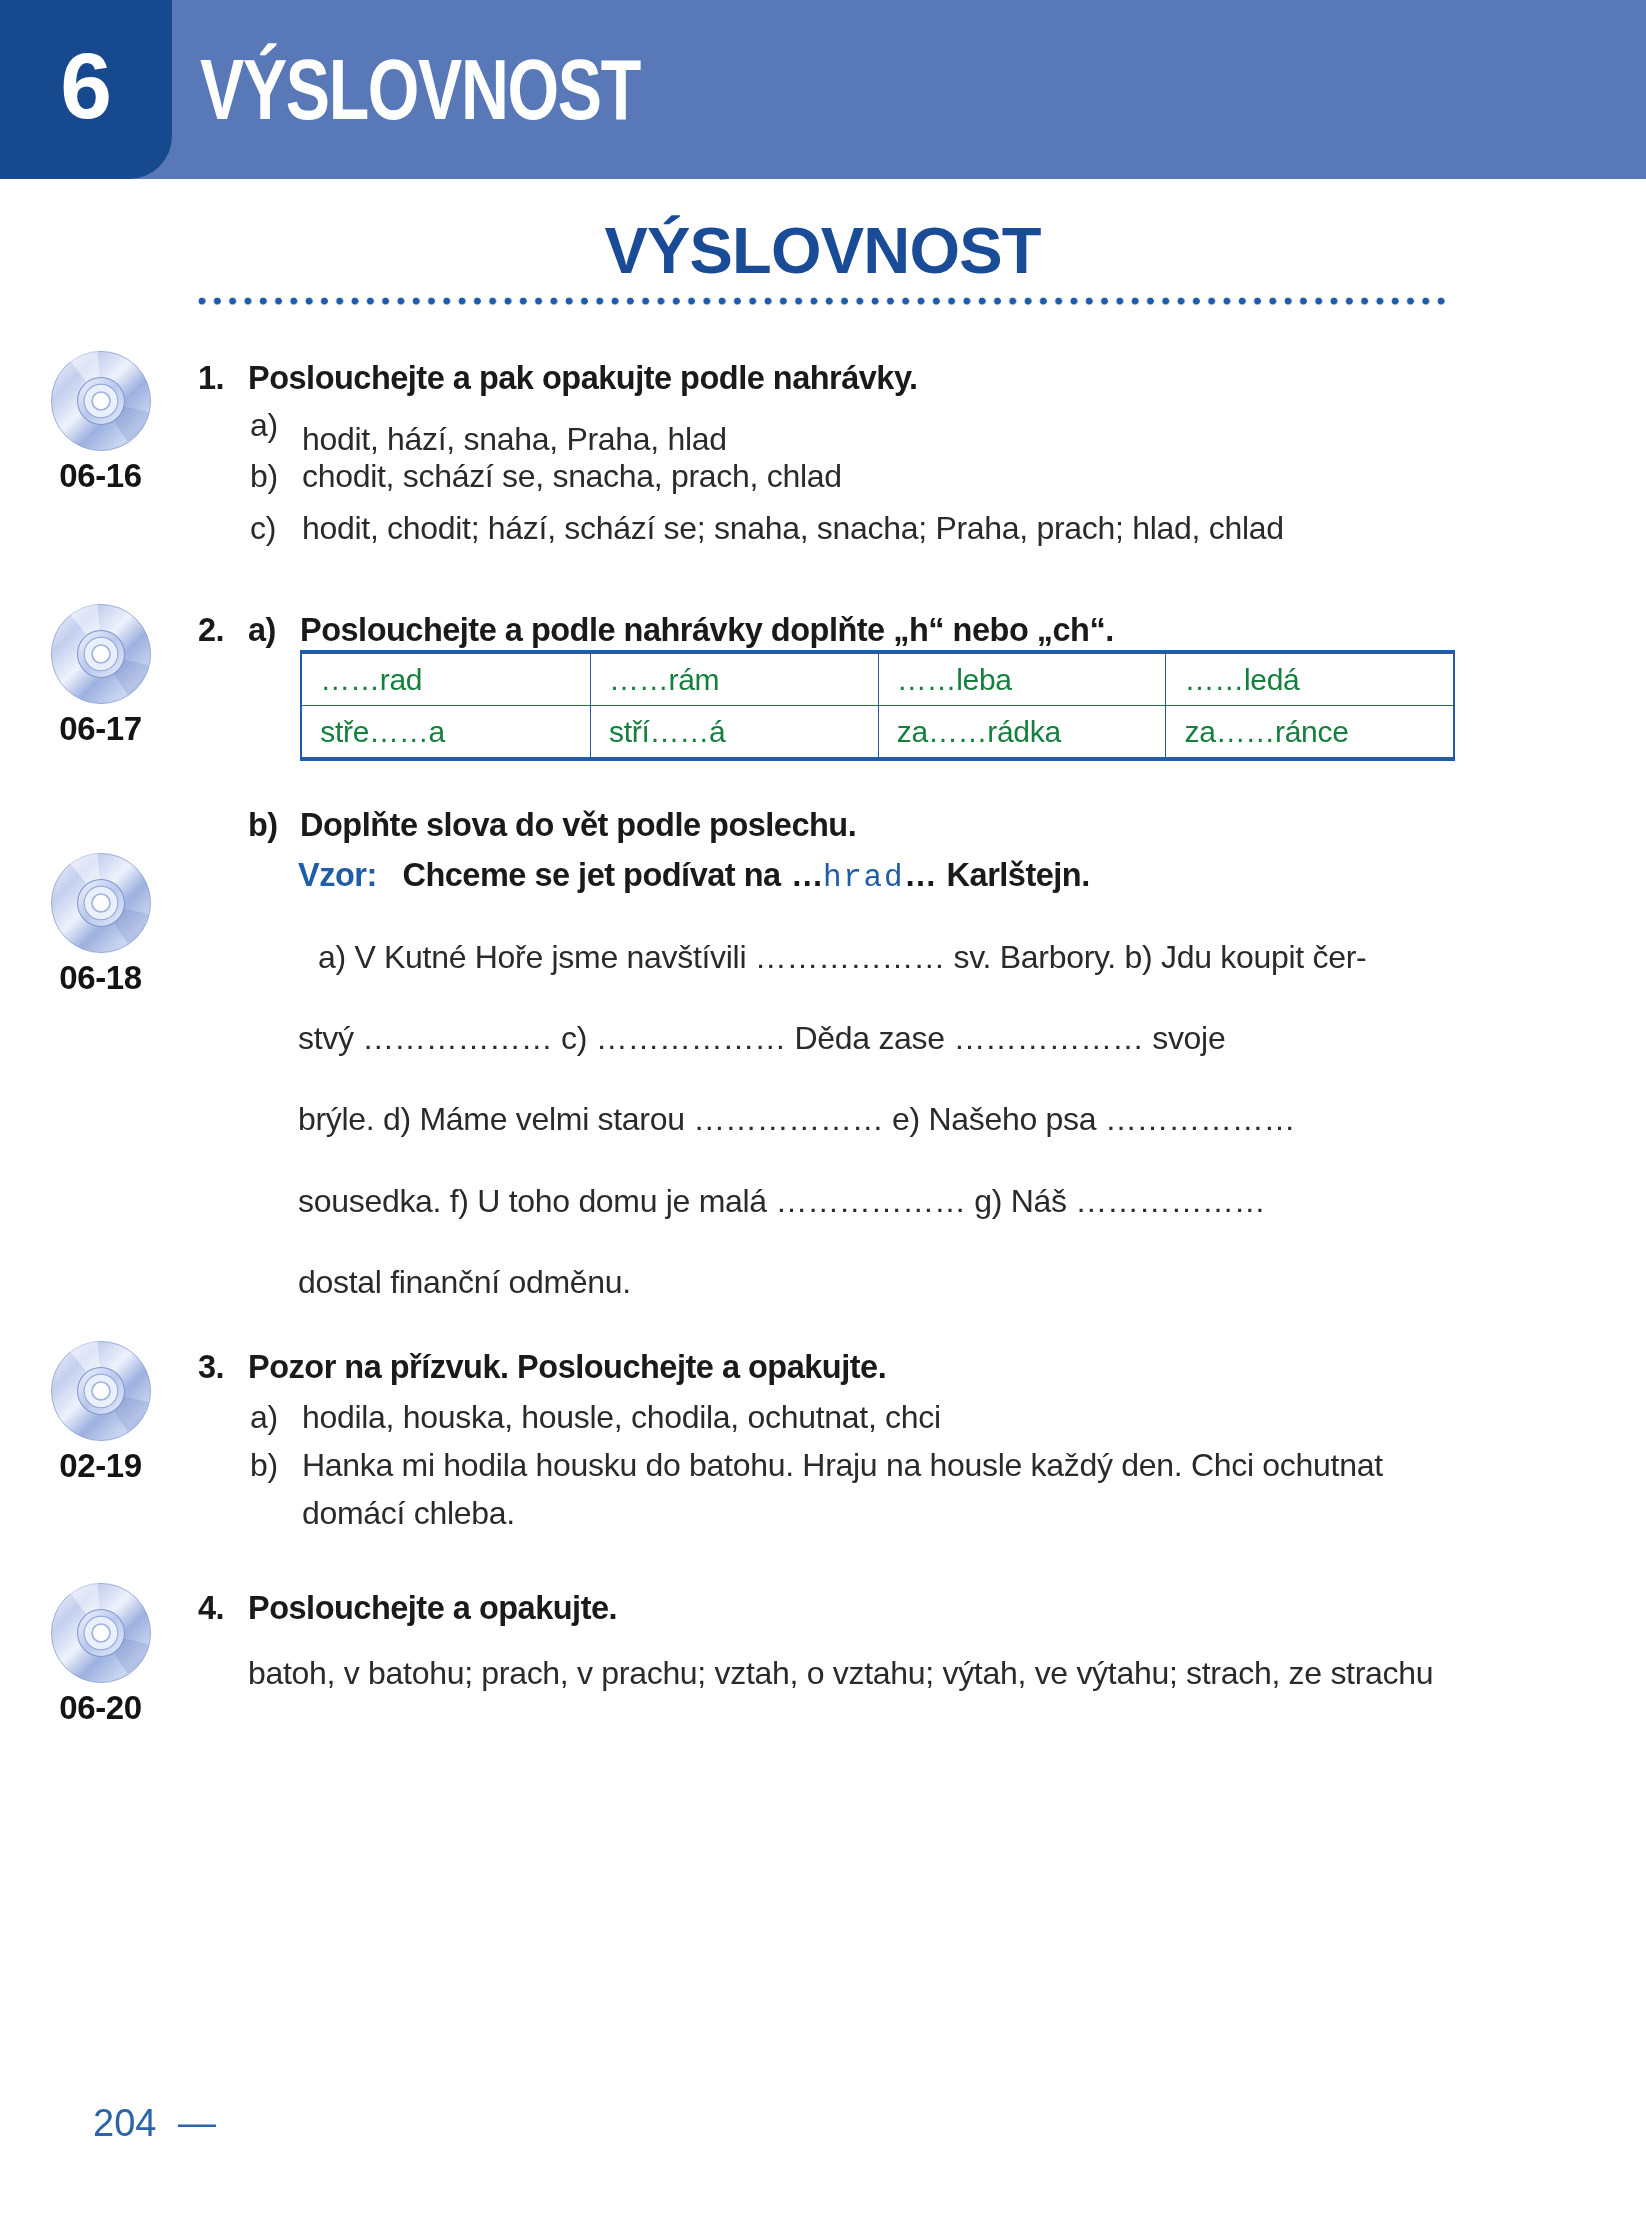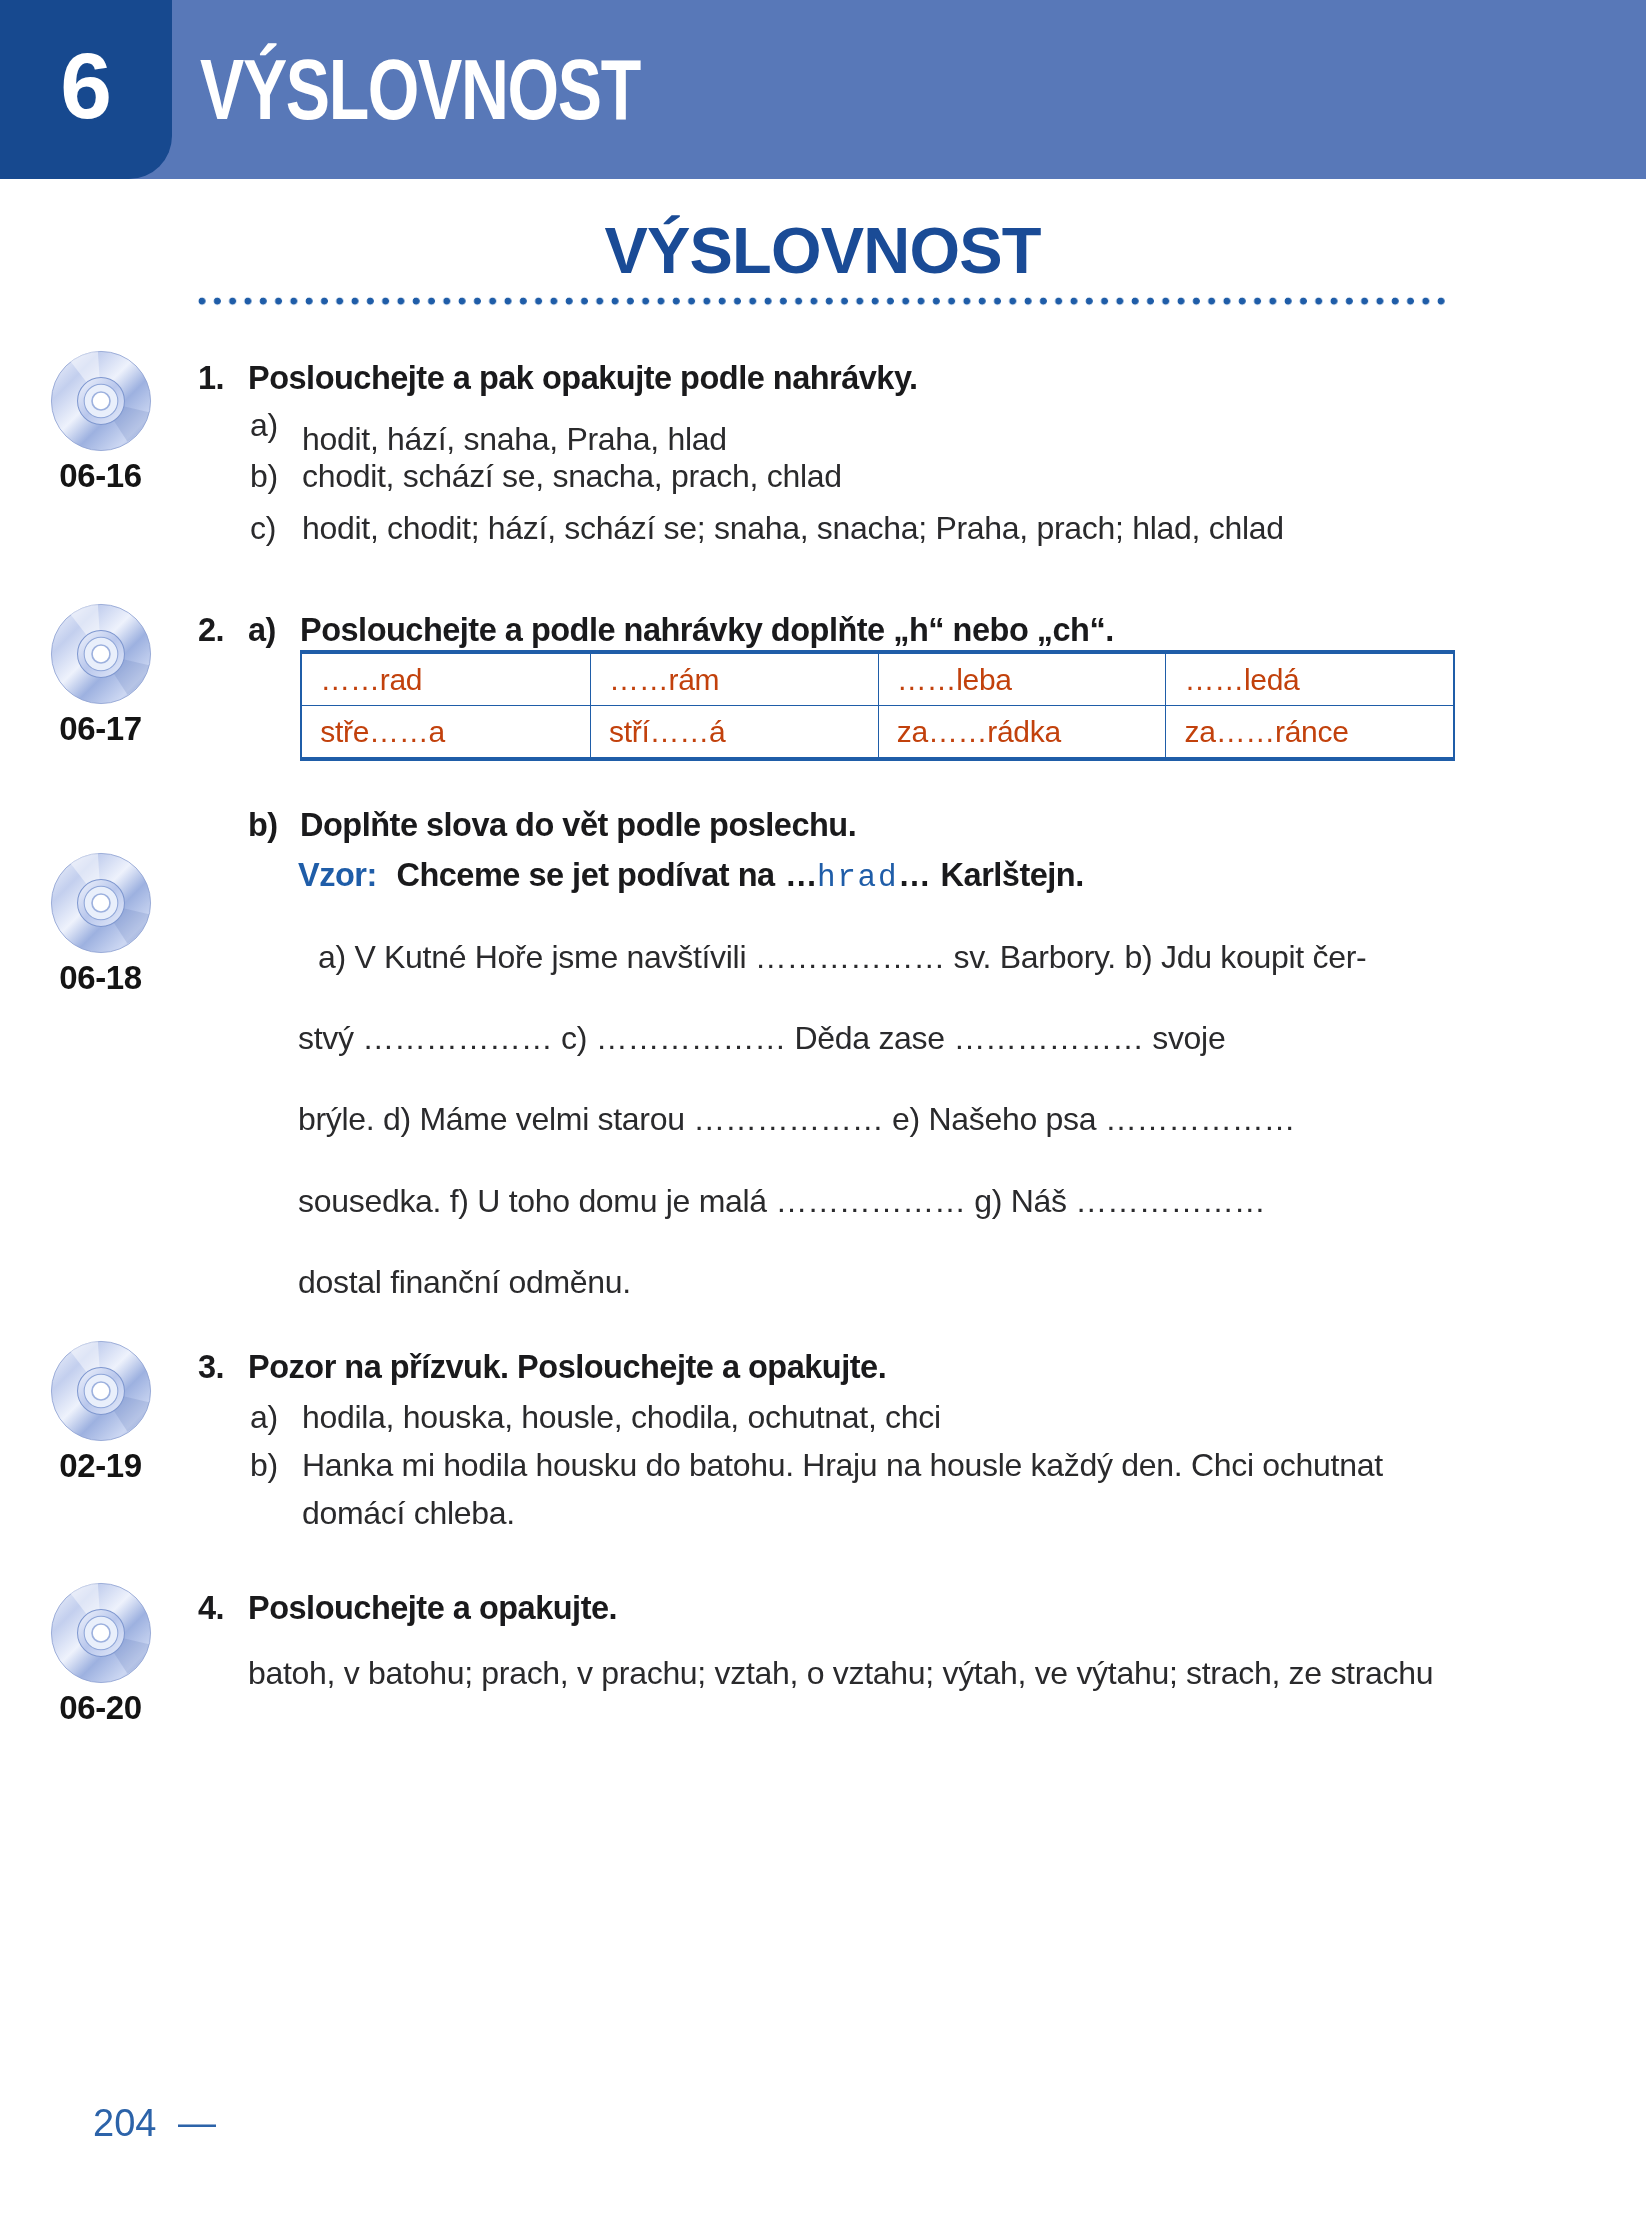--- a/index.html
+++ b/index.html
@@ -44,21 +44,21 @@
   .body-text{font-size:32px;font-weight:400;color:#2a2a2c;letter-spacing:-0.3px;}
   
   .h-table{
     position:absolute;left:300px;top:650px;width:1155px;box-sizing:border-box;
     display:grid;grid-template-columns:repeat(4,1fr);
     border:2.5px solid #1f5da8;border-top-width:4.2px;border-bottom-width:4.2px;background:#fff;
   }
   .h-cell{
     height:51px;border-left:1.7px solid #1f5da8;border-top:1.7px solid #1f5da8;
     display:flex;align-items:center;padding-left:18.3px;
-    font-size:30px;color:#c2410c;letter-spacing:-0.3px;white-space:nowrap;overflow:hidden;
+    font-size:30px;color:#15803d;letter-spacing:-0.3px;white-space:nowrap;overflow:hidden;
   }
   .h-cell.c0{border-left:none;}
   .h-cell.r0{border-top:none;}
   
   .vzor-label{color:#1f5da8;font-size:32.5px;font-weight:700;letter-spacing:-0.5px;}
   .vzor-text{color:#1a1a1c;font-size:32.5px;font-weight:700;letter-spacing:-0.5px;}
   .vzor-answer{
     color:#1f5da8;font-family:"Liberation Mono","DejaVu Sans Mono",monospace;
     font-size:31px;font-weight:400;letter-spacing:1.7px;
   }
@@ -160,21 +160,21 @@
     <div class="h-cell">stří……á</div>
     <div class="h-cell">za……rádka</div>
     <div class="h-cell">za……ránce</div>
   </div>
 
   <div class="abs ex-letter-b" style="left:248px;top:807px;">b)</div>
   <div class="abs ex-title" style="left:300px;top:807px;">Doplňte slova do vět podle poslechu.</div>
 
   <div class="abs" style="left:298px;top:857px;">
     <span class="vzor-label">Vzor:</span>
-    <span class="vzor-text" style="margin-left:16px;">Chceme se jet podívat na</span>
+    <span class="vzor-text" style="margin-left:22px;">Chceme se jet podívat na</span>
     <span class="vzor-text" style="margin-left:6.7px;">…</span><span class="vzor-answer">hrad</span><span class="vzor-text">…</span>
     <span class="vzor-text" style="margin-left:6.7px;">Karlštejn.</span>
   </div>
 
   <div class="abs body-text" style="left:298px;top:939px;margin-left:20px;">a) V Kutné Hoře jsme navštívili ……………… sv. Barbory. b) Jdu koupit čer-</div>
   <div class="abs body-text" style="left:298px;top:1020px;">stvý ……………… c) ……………… Děda zase ……………… svoje</div>
   <div class="abs body-text" style="left:298px;top:1101px;">brýle. d) Máme velmi starou ……………… e) Našeho psa ………………</div>
   <div class="abs body-text" style="left:298px;top:1183px;">sousedka. f) U toho domu je malá ……………… g) Náš ………………</div>
   <div class="abs body-text" style="left:298px;top:1264px;">dostal finanční odměnu.</div>
 

